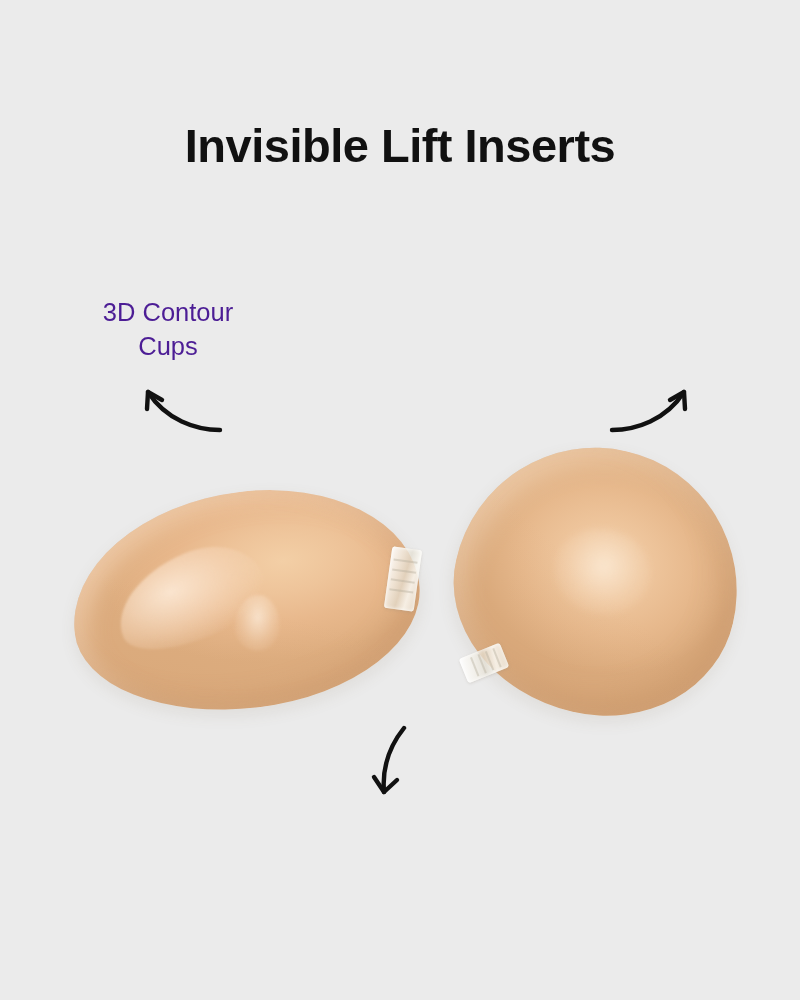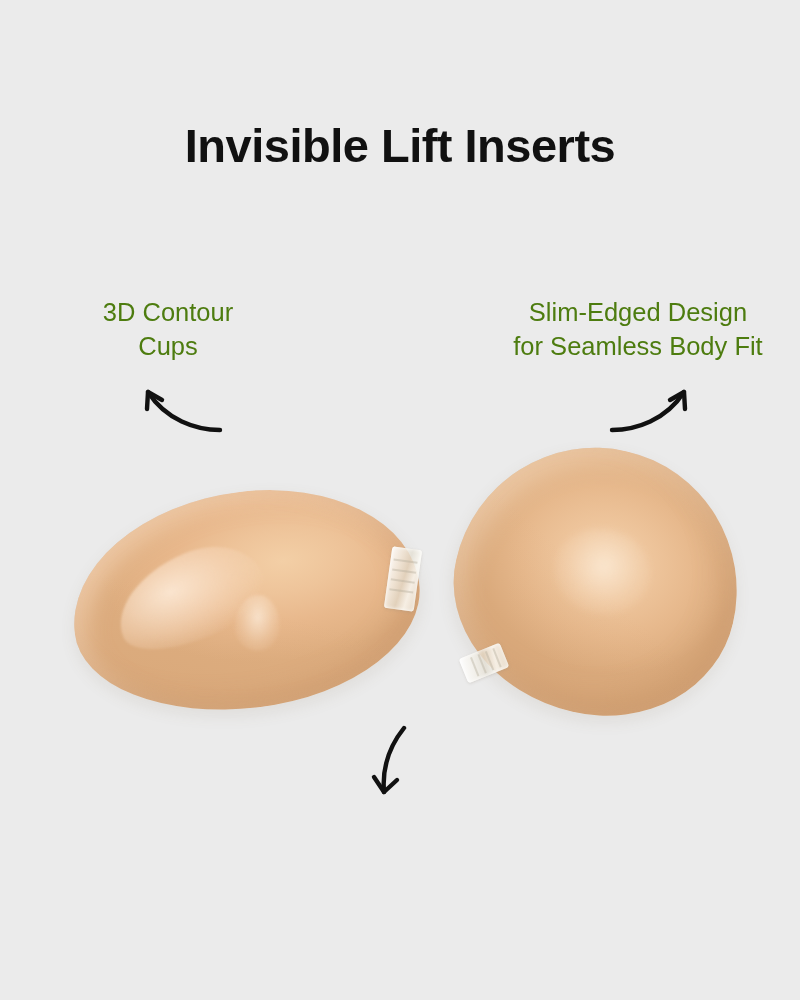--- a/index.html
+++ b/index.html
@@ -32,21 +32,21 @@
     letter-spacing: -0.5px;
     color: #111111;
     line-height: 1.18;
   }
 
   
   .label {
     position: absolute;
     font-size: 25.5px;
     font-weight: 400;
-    color: #4d7c0f;
+    color: #4c1d95;
     line-height: 1.32;
     text-align: center;
     white-space: pre-line;
   }
   .label-left {
     top: 296px;
     left: 28px;
     width: 280px;
   }
   .label-right {
@@ -263,22 +263,20 @@
 
   <div class="label label-left">3D Contour
 Cups</div>
   <div class="arrow arrow-left">
     <svg width="110" height="80" viewBox="0 0 110 80" fill="none">
       <path d="M102 62 C 78 62, 48 52, 30 24" stroke="#111111" stroke-width="4.4" stroke-linecap="round" fill="none"></path>
       <path d="M30 24 L 44 32 M30 24 L 29 41" stroke="#111111" stroke-width="4.4" stroke-linecap="round" fill="none"></path>
     </svg>
   </div>
 
-  <div class="label label-right">Slim-Edged Design
-for Seamless Body Fit</div>
   <div class="arrow arrow-right">
     <svg width="110" height="80" viewBox="0 0 110 80" fill="none">
       <path d="M4 62 C 28 62, 58 52, 76 24" stroke="#111111" stroke-width="4.4" stroke-linecap="round" fill="none"></path>
       <path d="M76 24 L 62 32 M76 24 L 77 41" stroke="#111111" stroke-width="4.4" stroke-linecap="round" fill="none"></path>
     </svg>
   </div>
 
   <div class="arrow arrow-bottom">
     <svg width="100" height="85" viewBox="0 0 100 85" fill="none">
       <path d="M56 6 C 40 26, 34 46, 36 70" stroke="#111111" stroke-width="4.4" stroke-linecap="round" fill="none"></path>

